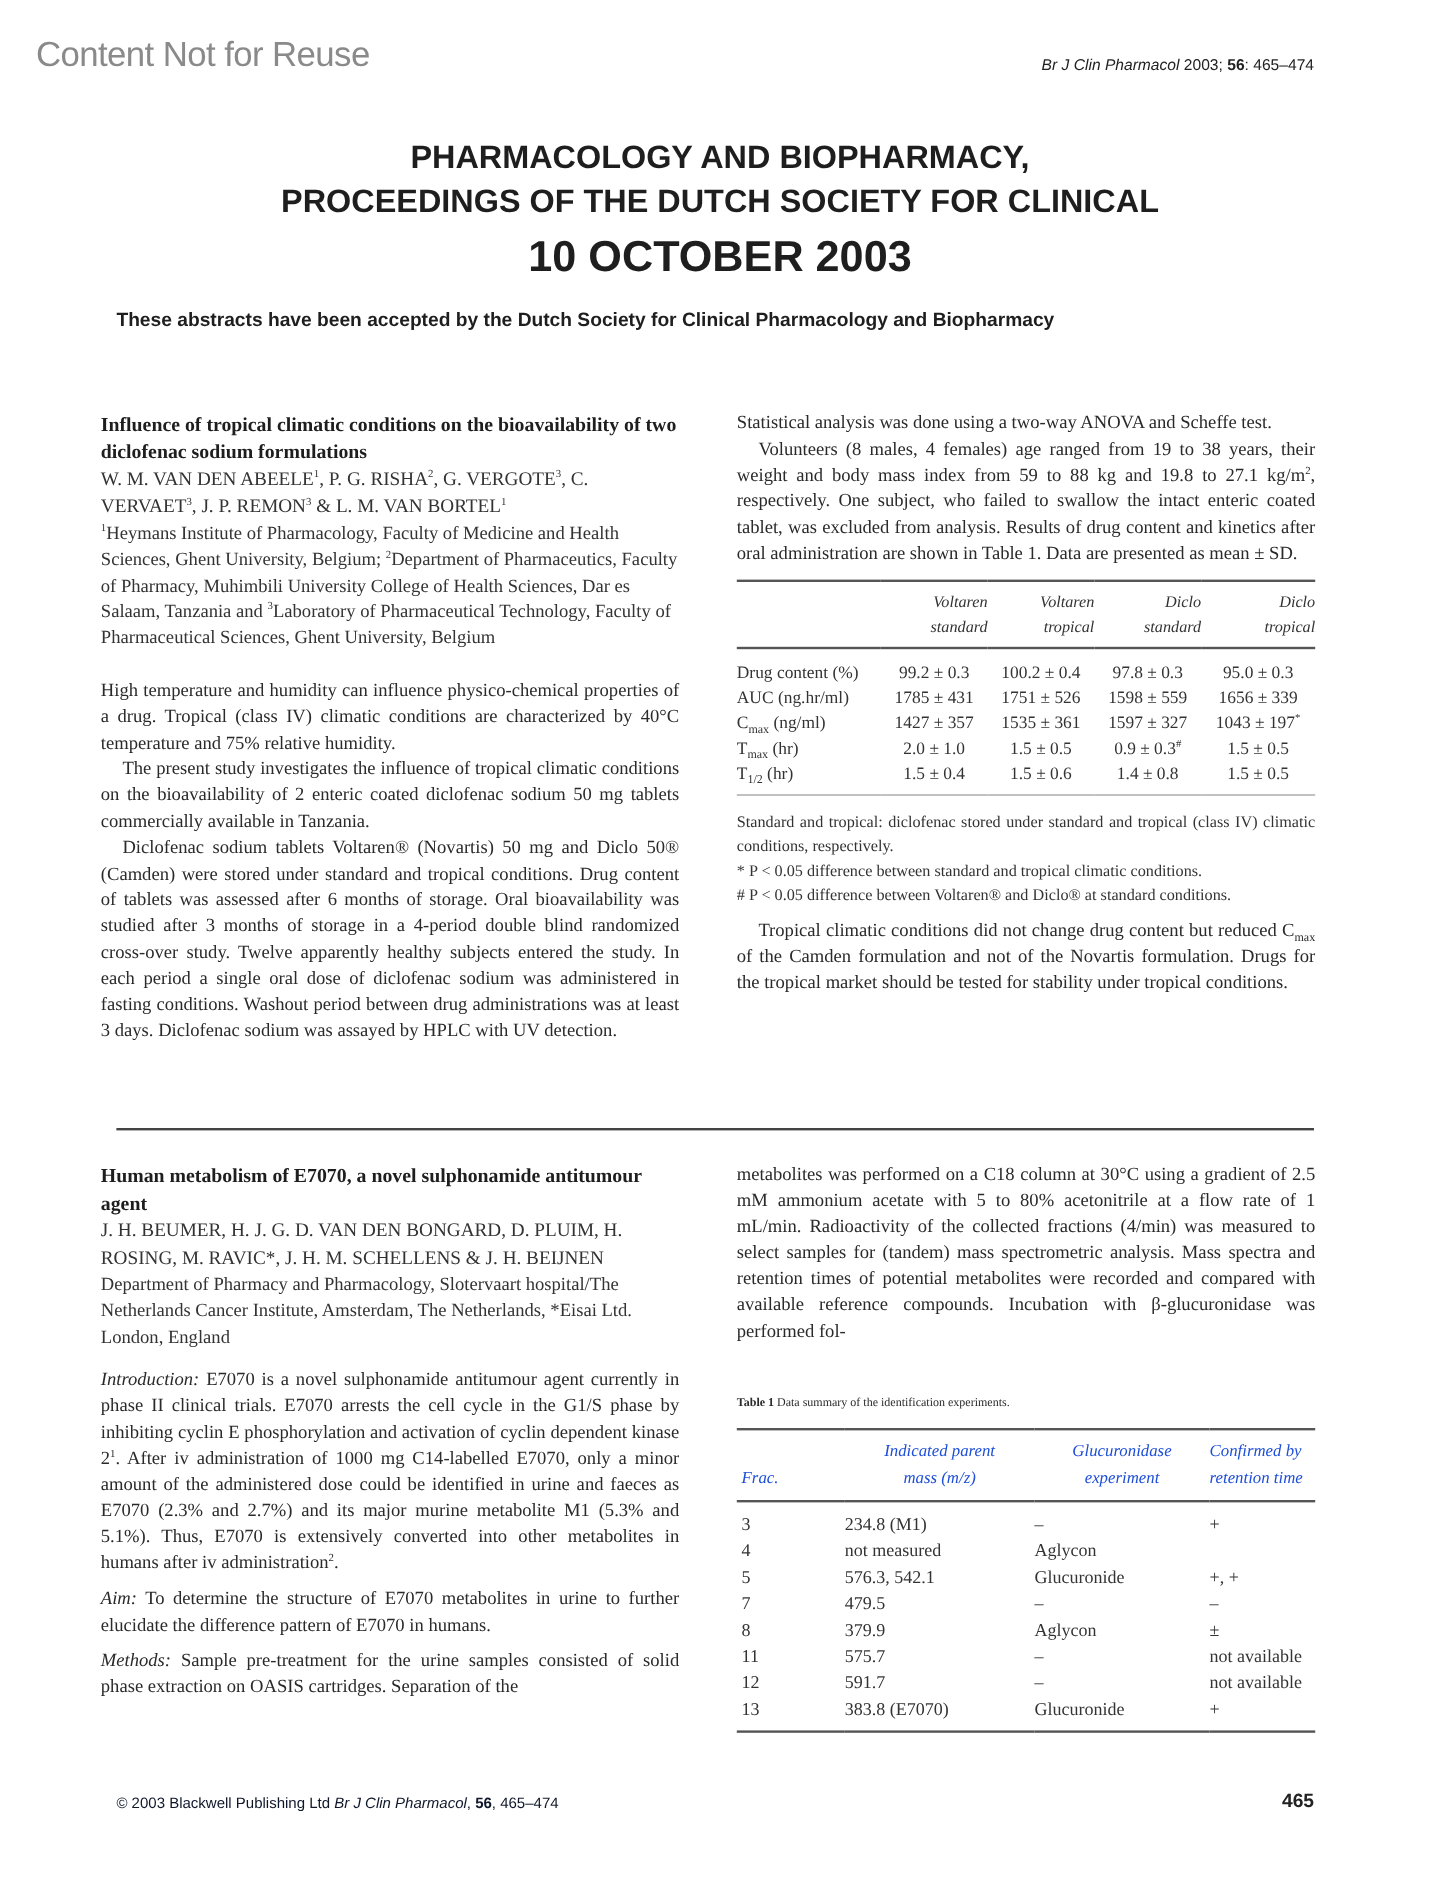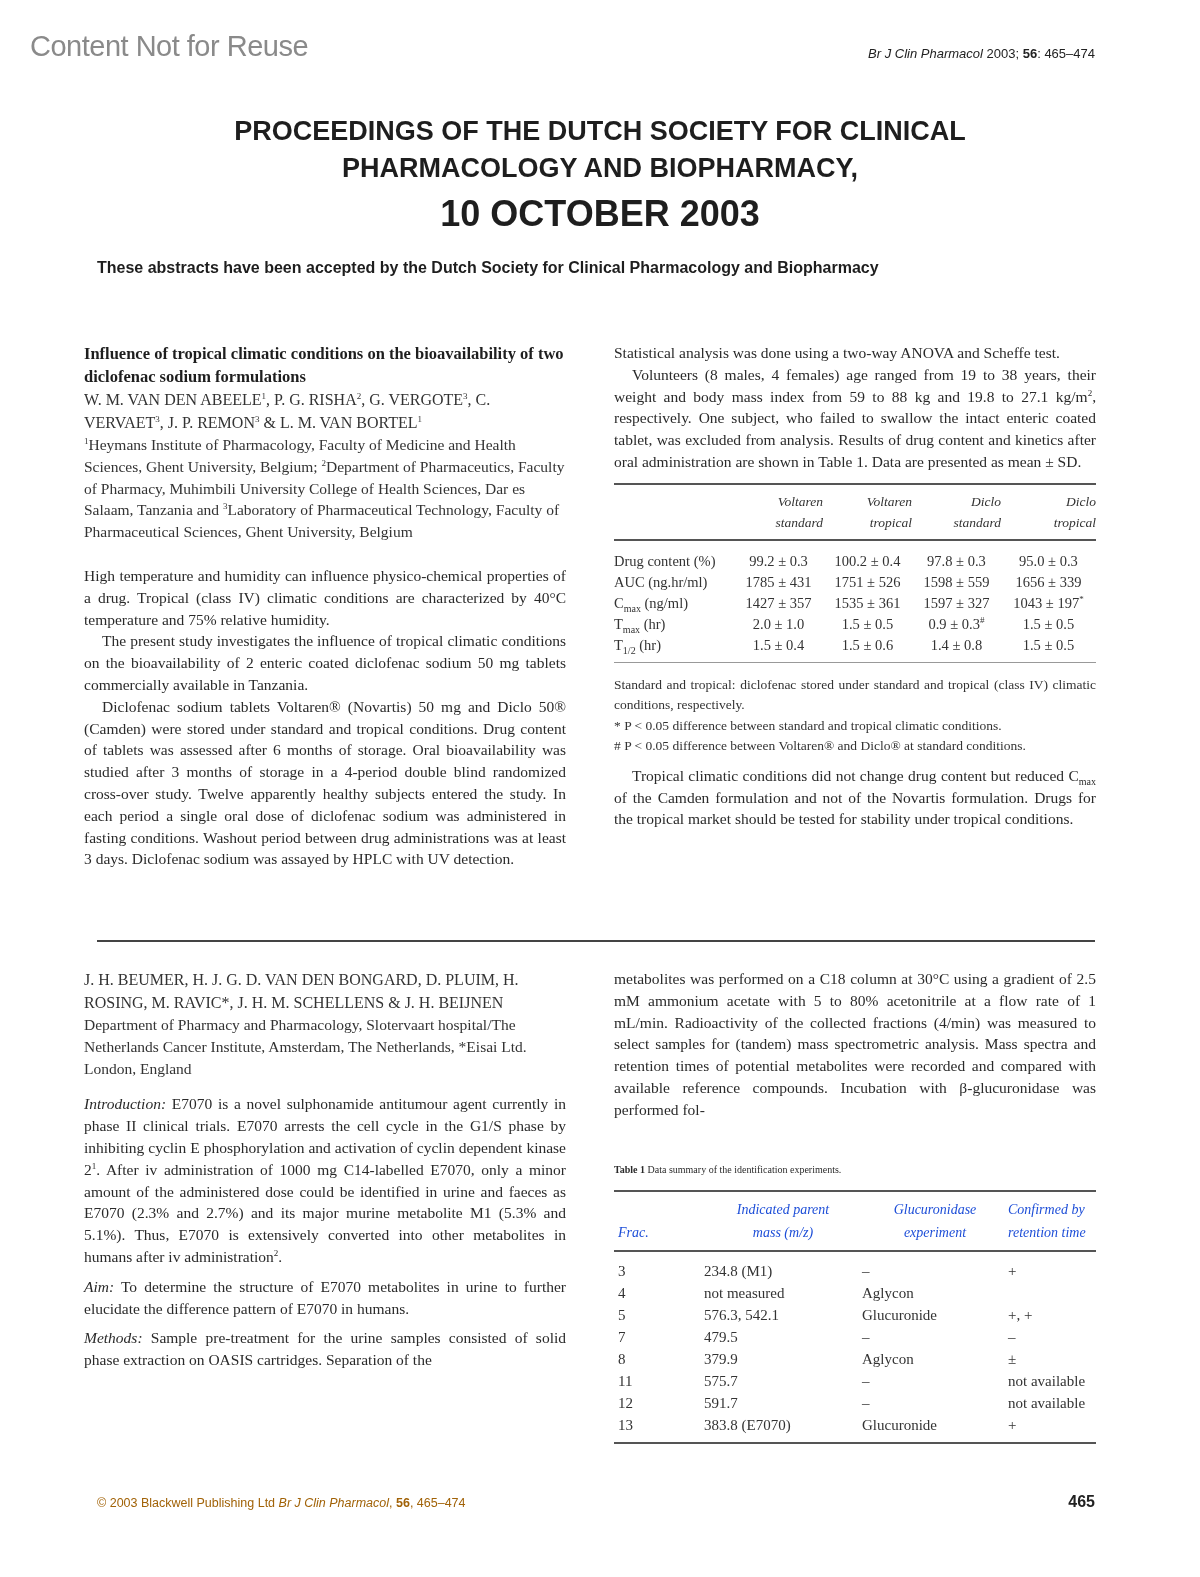--- a/index.html
+++ b/index.html
@@ -48,39 +48,39 @@
   table.t2 td { line-height: 22px; color: #333; padding: 0; }
   table.t2 tbody tr:first-child td { padding-top: 8px; }
   table.t2 tbody tr:last-child td { padding-bottom: 6px; border-bottom: 2px solid #555; }
   .c-frac { width: 90px; text-align: left; padding-left: 4px !important; }
   .c-mass { width: 158px; text-align: left; }
   .c-glu { width: 146px; text-align: left; }
   .c-conf { text-align: left; }
   th.c-mass, th.c-glu { text-align: center; }
   th.c-frac { text-align: left; }
 
-  .footer-left { position: absolute; left: 97px; top: 1496px; font-family: "Liberation Sans", sans-serif; font-size: 12.5px; color: #a16207; }
+  .footer-left { position: absolute; left: 97px; top: 1496px; font-family: "Liberation Sans", sans-serif; font-size: 12.5px; color: #0f172a; }
   .footer-left i { font-style: italic; }
   .footer-left b { font-weight: bold; }
   .page-num { position: absolute; right: 105px; top: 1493px; font-family: "Liberation Sans", sans-serif; font-weight: bold; font-size: 16px; color: #222; }
 </style>
 </head>
 <body>
 
 <div class="watermark">Content Not for Reuse</div>
 
 <div class="journal-ref">
   <i>Br J Clin Pharmacol</i>
   <span>2003;</span>
   <b>56</b><span>: 465–474</span>
 </div>
 
 <div class="main-title">
+  <div>PHARMACOLOGY AND BIOPHARMACY,</div>
   <div>PROCEEDINGS OF THE DUTCH SOCIETY FOR CLINICAL</div>
-  <div>PHARMACOLOGY AND BIOPHARMACY,</div>
 </div>
 <div class="main-date">10 OCTOBER 2003</div>
 <div class="subtitle">These abstracts have been accepted by the Dutch Society for Clinical Pharmacology and Biopharmacy</div>
 
 <div class="col col-left" style="top:342px;">
   <div class="abs-title">Influence of tropical climatic conditions on the bioavailability of two diclofenac sodium formulations</div>
   <div class="authors" id="a1-authors"><span>W. M. VAN DEN ABEELE</span><sup>1</sup><span>, </span><span>P. G. RISHA</span><sup>2</sup><span>, </span><span>G. VERGOTE</span><sup>3</sup><span>, </span><span>C. VERVAET</span><sup>3</sup><span>, </span><span>J. P. REMON</span><sup>3</sup><span> &amp; </span><span>L. M. VAN BORTEL</span><sup>1</sup><span></span></div>
   <div class="affil" id="a1-affil"><sup>1</sup><span>Heymans Institute of Pharmacology, Faculty of Medicine and Health Sciences, Ghent University, Belgium; </span><sup>2</sup><span>Department of Pharmaceutics, Faculty of Pharmacy, Muhimbili University College of Health Sciences, Dar es Salaam, Tanzania and </span><sup>3</sup><span>Laboratory of Pharmaceutical Technology, Faculty of Pharmaceutical Sciences, Ghent University, Belgium</span></div>
   <div style="height:22px;"></div>
   <p class="para">High temperature and humidity can influence physico-chemical properties of a drug. Tropical (class IV) climatic conditions are characterized by 40°C temperature and 75% relative humidity.</p>
@@ -146,20 +146,21 @@
     <div>* P &lt; 0.05 difference between standard and tropical climatic conditions.</div>
     <div># P &lt; 0.05 difference between Voltaren® and Diclo® at standard conditions.</div>
   </div>
 
   <p class="para indent" style="margin-top:8px;"><span>Tropical climatic conditions did not change drug content but reduced C</span><sub>max</sub><span> of the Camden formulation and not of the Novartis formulation. Drugs for the tropical market should be tested for stability under tropical conditions.</span></p>
 </div>
 
 <div class="hr-full"></div>
 
 <div class="col col-left" style="top:968px;">
+  <div class="abs-title">Human metabolism of E7070, a novel sulphonamide antitumour agent</div>
   <div class="authors">J. H. BEUMER, H. J. G. D. VAN DEN BONGARD, D. PLUIM, H. ROSING, M. RAVIC*, J. H. M. SCHELLENS &amp; J. H. BEIJNEN</div>
   <div class="affil">Department of Pharmacy and Pharmacology, Slotervaart hospital/The Netherlands Cancer Institute, Amsterdam, The Netherlands, *Eisai Ltd. London, England</div>
   <div style="height:14px;"></div>
   <p class="para"><span class="label-ital">Introduction:</span><span> E7070 is a novel sulphonamide antitumour agent currently in phase II clinical trials. E7070 arrests the cell cycle in the G1/S phase by inhibiting cyclin E phosphorylation and activation of cyclin dependent kinase 2</span><sup>1</sup><span>. After iv administration of 1000 mg C14-labelled E7070, only a minor amount of the administered dose could be identified in urine and faeces as E7070 (2.3% and 2.7%) and its major murine metabolite M1 (5.3% and 5.1%). Thus, E7070 is extensively converted into other metabolites in humans after iv administration</span><sup>2</sup><span>.</span></p>
   <p class="para space"><span class="label-ital">Aim:</span><span> To determine the structure of E7070 metabolites in urine to further elucidate the difference pattern of E7070 in humans.</span></p>
   <p class="para space"><span class="label-ital">Methods:</span><span> Sample pre-treatment for the urine samples consisted of solid phase extraction on OASIS cartridges. Separation of the</span></p>
 </div>
 
 <div class="col col-right" style="top:968px;">
   <p class="para">metabolites was performed on a C18 column at 30°C using a gradient of 2.5 mM ammonium acetate with 5 to 80% acetonitrile at a flow rate of 1 mL/min. Radioactivity of the collected fractions (4/min) was measured to select samples for (tandem) mass spectrometric analysis. Mass spectra and retention times of potential metabolites were recorded and compared with available reference compounds. Incubation with β-glucuronidase was performed fol-</p>

